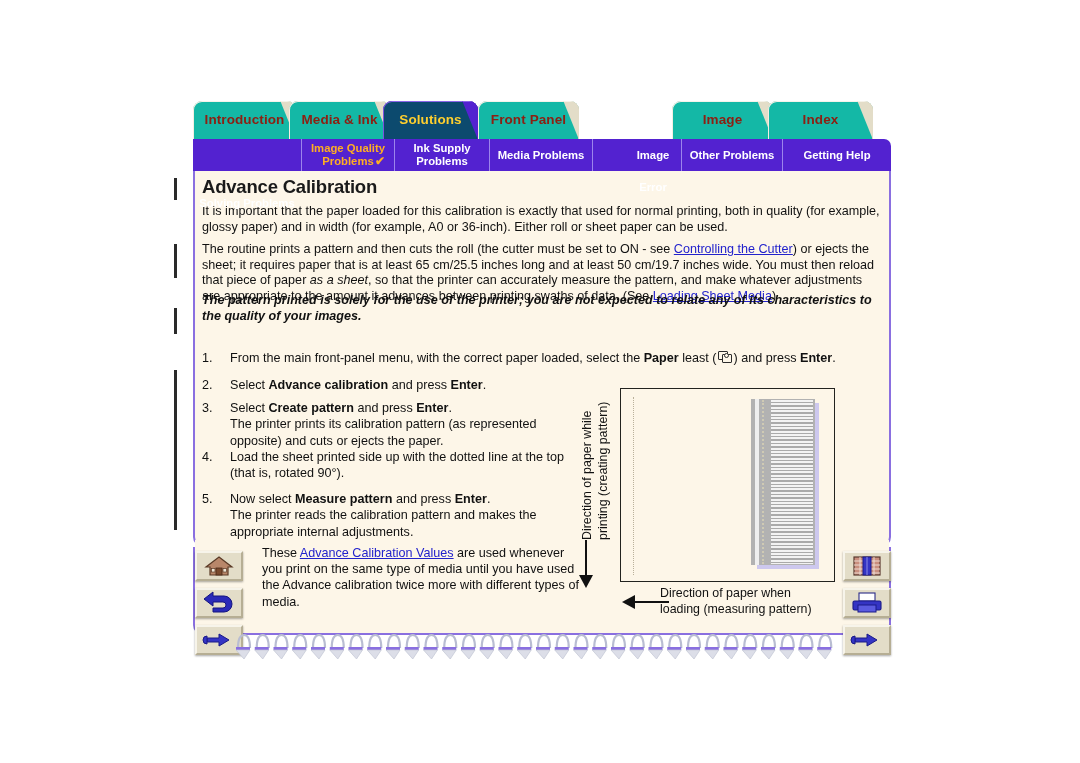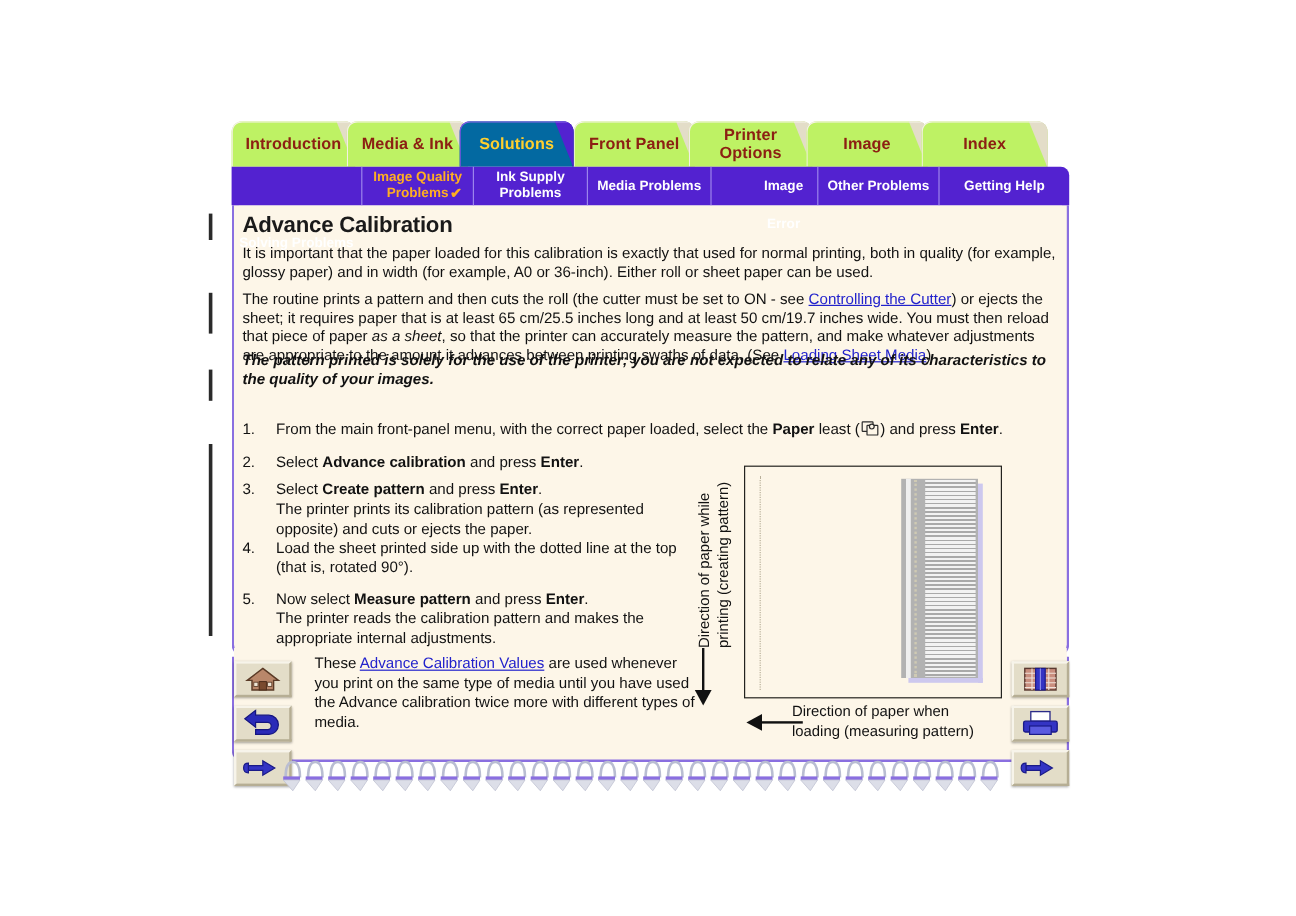--- a/index.html
+++ b/index.html
@@ -19,21 +19,21 @@
   
   #toprow {
     position: absolute;
     left: 193px; top: 101px;
     width: 698px; height: 38px;
   }
   .ttab {
     position: absolute;
     top: 0;
     height: 38px;
-    background: #bef264;
+    background: #14b8a6;
     border-top-left-radius: 9px;
     border-top-right-radius: 9px;
     color: #8c2013;
     font-size: 13.5px;
     font-weight: bold;
     text-align: center;
     line-height: 38px;
     letter-spacing: .1px;
     box-shadow: inset -1px 0 0 #cfc8b2, inset 1px 0 0 #f3efe3, inset 0 1px 0 #f6f3ea;
     overflow: hidden;
@@ -41,21 +41,21 @@
   .ttab.two-line { line-height: 15px; padding-top: 4px; }
   .ttab .sk {
     position: absolute; top: 0; right: -14px;
     width: 22px; height: 38px;
     background: #e3ddc8;
     transform: skewX(22deg);
     border-top-right-radius: 9px;
     box-shadow: inset -1px 0 0 #cfc8b2, inset 0 1px 0 #f6f3ea;
   }
   .ttab.active {
-    background: #0369a1;
+    background: #0c4a6e;
     color: #ffcf2e;
     z-index: 8;
     box-shadow: inset -1px 0 0 #3e18ab, inset 1px 0 0 #7a52e0, inset 0 1px 0 #8a66e8;
   }
   .ttab.active .sk { background: #5322d0; box-shadow: inset -1px 0 0 #3e18ab, inset 0 1px 0 #8a66e8; }
 
   
   #subrow {
     position: absolute;
     left: 193px; top: 139px;
@@ -319,25 +319,20 @@
     <div class="ttab" style="left:96px;width:101px;">
       <span>Media &amp; Ink</span>
       <span class="sk"></span>
     </div>
     <div class="ttab active" style="left:190px;width:95px;">
       <span>Solutions</span>
       <span class="sk"></span>
     </div>
     <div class="ttab" style="left:285px;width:101px;">
       <span>Front Panel</span>
-      <span class="sk"></span>
-    </div>
-    <div class="ttab two-line" style="left:381px;width:103px;">
-      <div>Printer</div>
-      <div>Options</div>
       <span class="sk"></span>
     </div>
     <div class="ttab" style="left:479px;width:101px;">
       <span>Image</span>
       <span class="sk"></span>
     </div>
     <div class="ttab" style="left:575px;width:105px;">
       <span>Index</span>
       <span class="sk"></span>
     </div>

